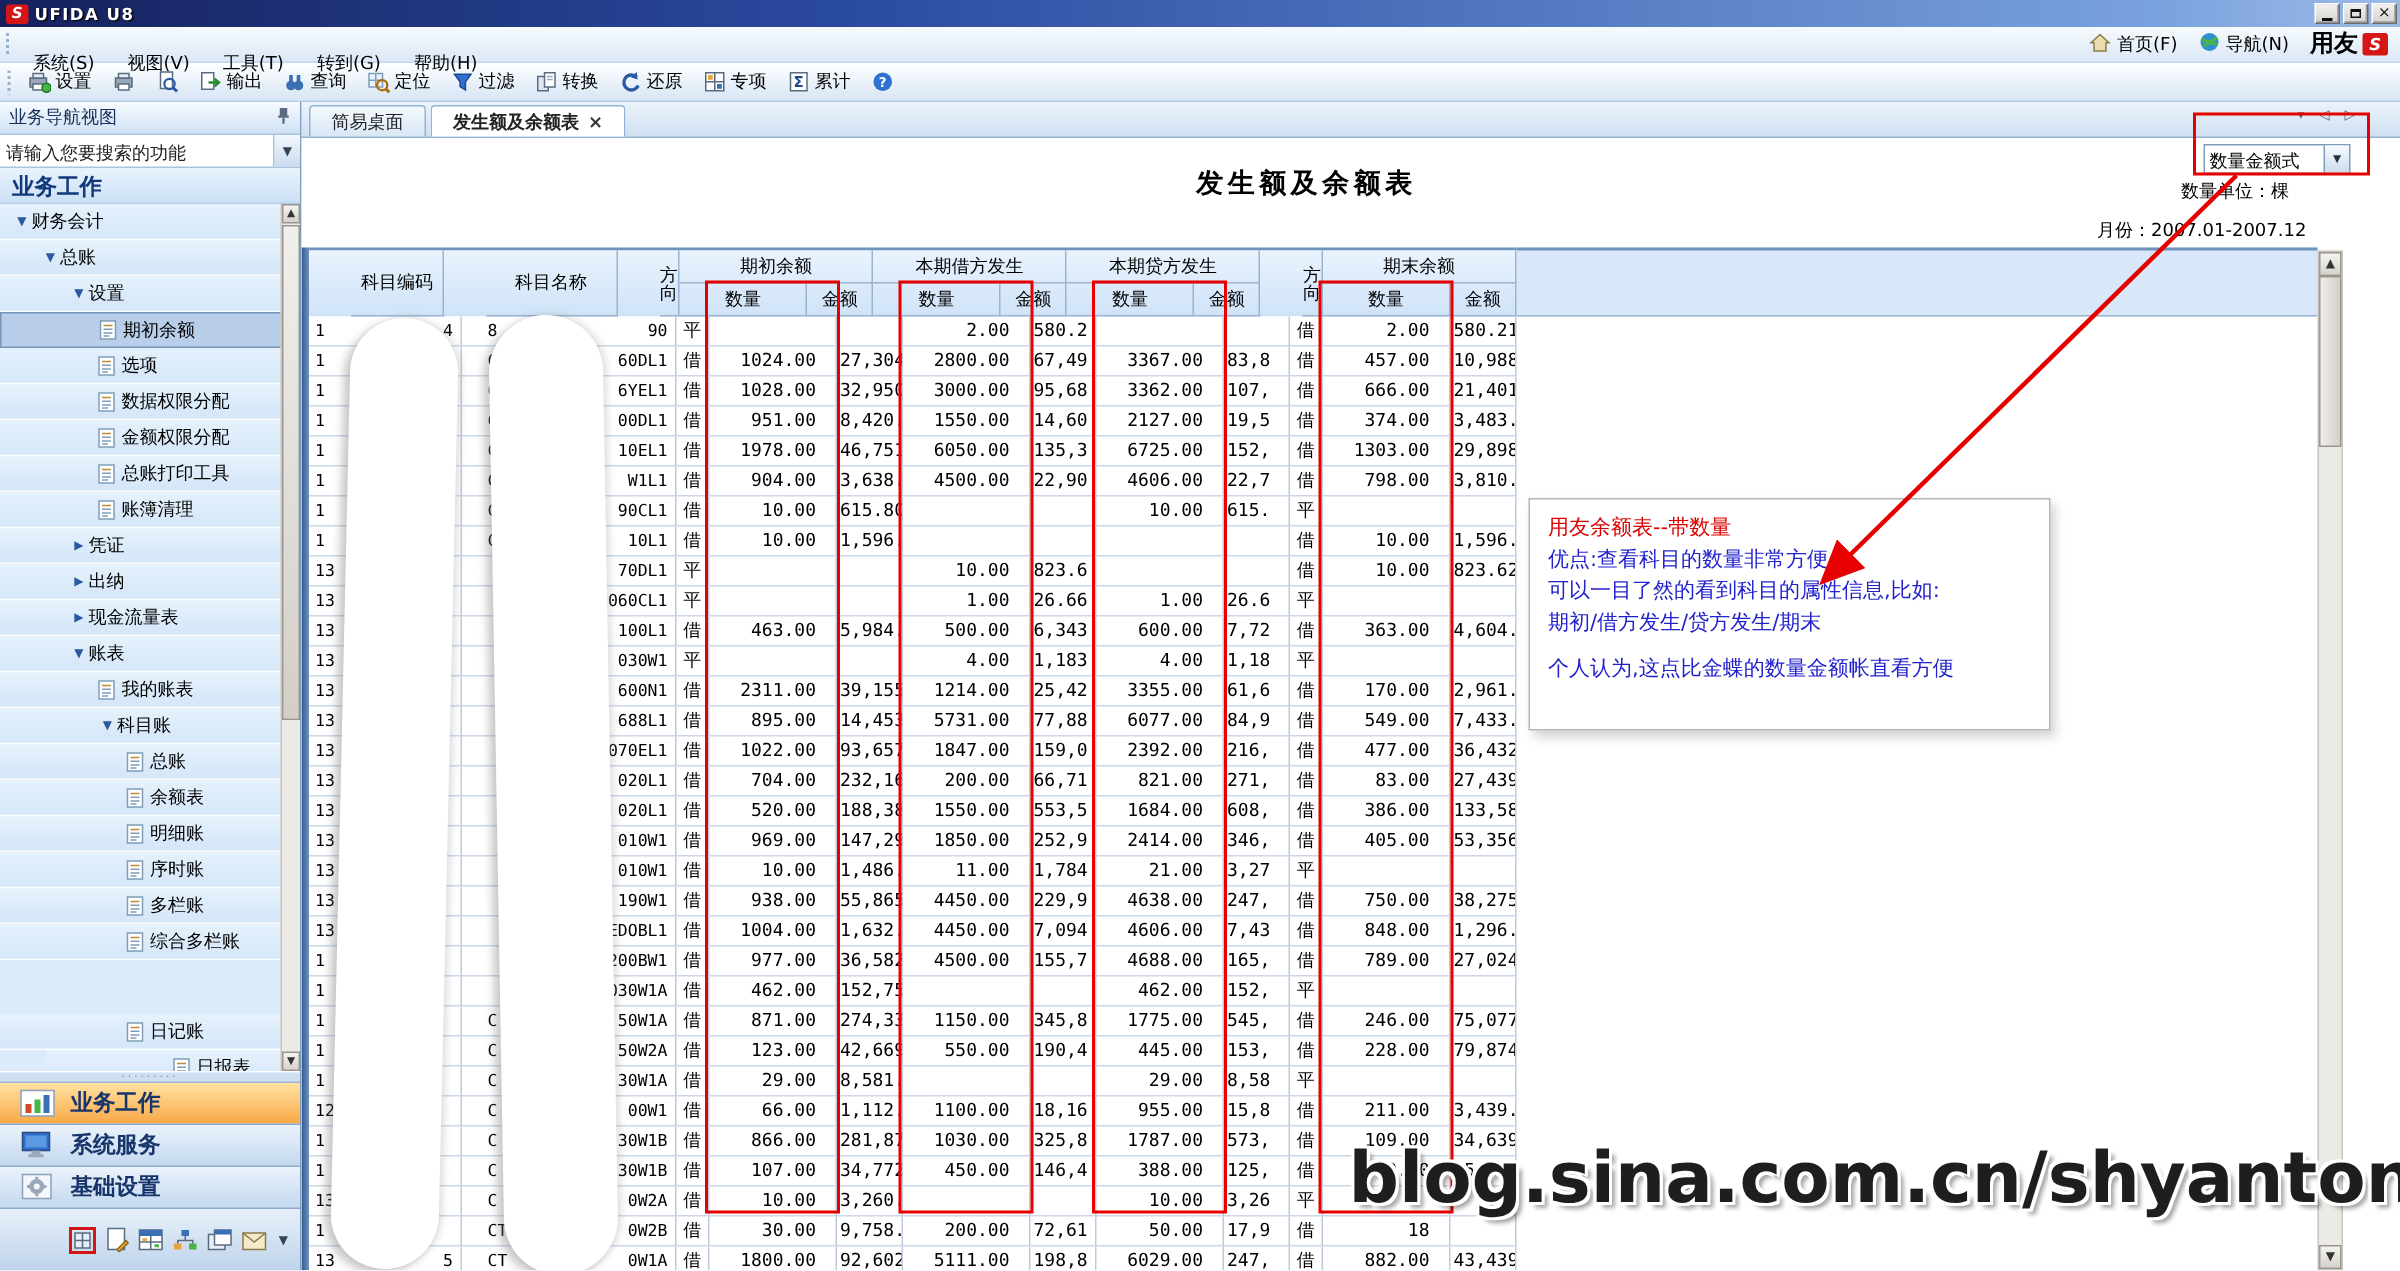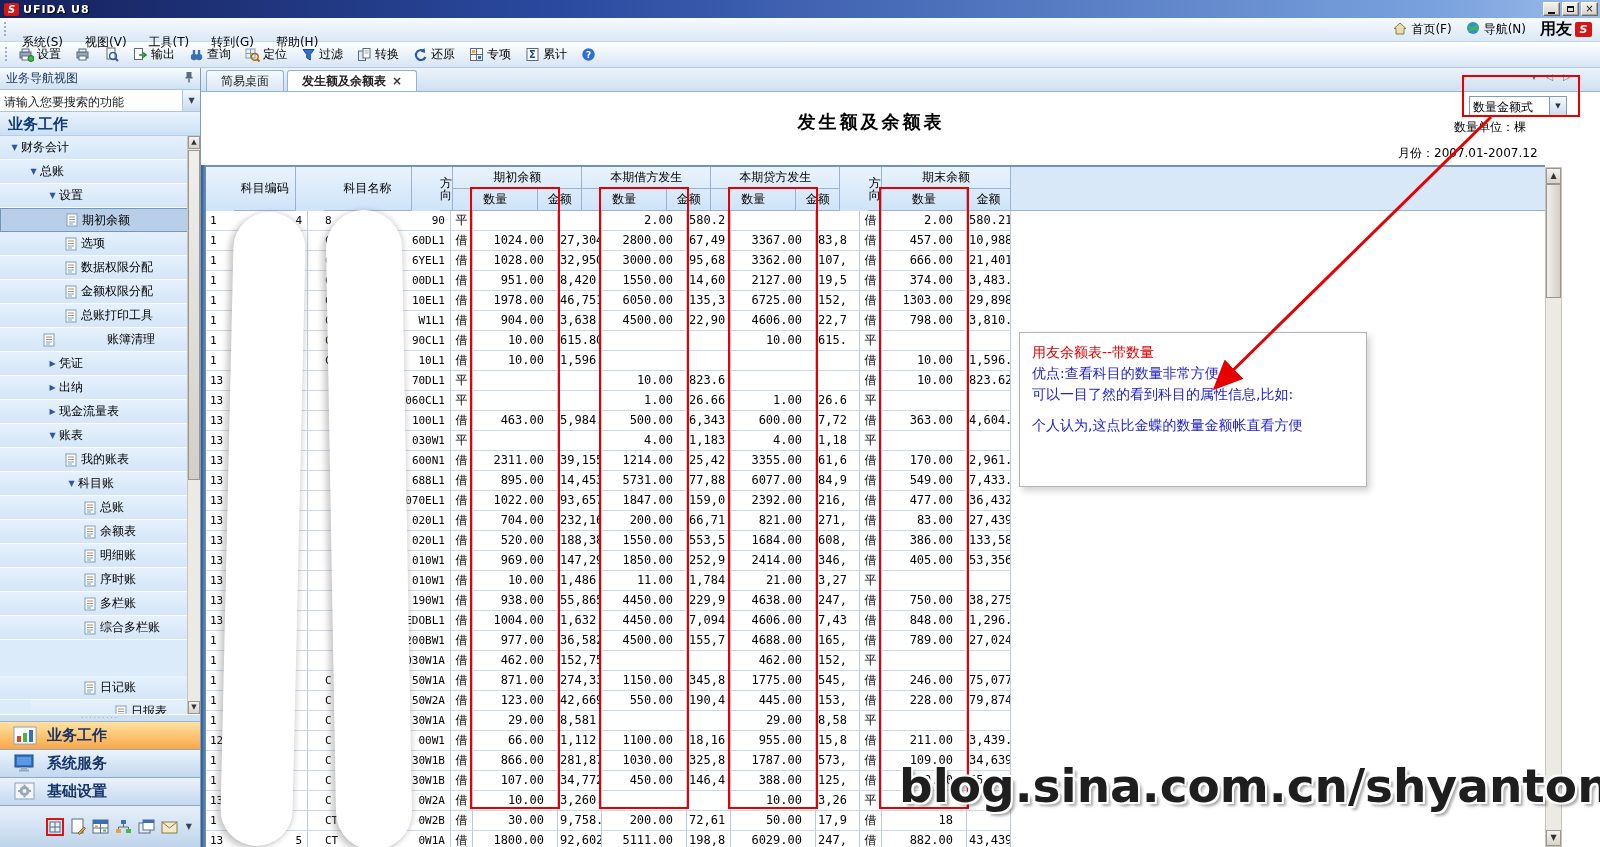--- a/index.html
+++ b/index.html
@@ -379,21 +379,21 @@
               <svg width="12" height="14">
                 <rect x="1" y="1" width="10" height="12" fill="#fff" stroke="#7f9db9"></rect>
                 <line x1="3" y1="4" x2="9" y2="4" stroke="#c08a3a"></line>
                 <line x1="3" y1="6.5" x2="9" y2="6.5" stroke="#7f9db9"></line>
                 <line x1="3" y1="9" x2="9" y2="9" stroke="#7f9db9"></line>
                 <line x1="3" y1="11" x2="7" y2="11" stroke="#7f9db9"></line>
               </svg>
             </span>
             <span class="tr-label">总账打印工具</span>
           </div>
-          <div class="tree-row" style="padding-left: 43px; gap: 48px;">
+          <div class="tree-row" style="padding-left: 65px;">
             <span class="tr-ic">
               <svg width="12" height="14">
                 <rect x="1" y="1" width="10" height="12" fill="#fff" stroke="#7f9db9"></rect>
                 <line x1="3" y1="4" x2="9" y2="4" stroke="#c08a3a"></line>
                 <line x1="3" y1="6.5" x2="9" y2="6.5" stroke="#7f9db9"></line>
                 <line x1="3" y1="9" x2="9" y2="9" stroke="#7f9db9"></line>
                 <line x1="3" y1="11" x2="7" y2="11" stroke="#7f9db9"></line>
               </svg>
             </span>
             <span class="tr-label">账簿清理</span>
@@ -1353,20 +1353,21 @@
             <path d="M0 0 L10 4.5 L0 9 Z" fill="#e60000"></path>
           </marker>
         </defs>
         <line x1="1290" y1="25" x2="1016" y2="294" stroke="#e60000" stroke-width="3" marker-end="url(#ah)"></line>
       </svg>
 
       <div class="note">
         <div class="note-title">用友余额表--带数量</div>
         <div class="note-line">优点:查看科目的数量非常方便,</div>
         <div class="note-line">可以一目了然的看到科目的属性信息,比如:</div>
+        <div class="note-line">期初/借方发生/贷方发生/期末</div>
         <div class="note-gap"></div>
         <div class="note-line">个人认为,这点比金蝶的数量金额帐直看方便</div>
       </div>
 
       <div class="wm">blog.sina.com.cn/shyantong</div>
 
       <div class="vscroll">
         <div class="vs-btn" style="top:0;">▲</div>
         <div class="vs-thumb"></div>
         <div class="vs-btn" style="bottom:0;">▼</div>

